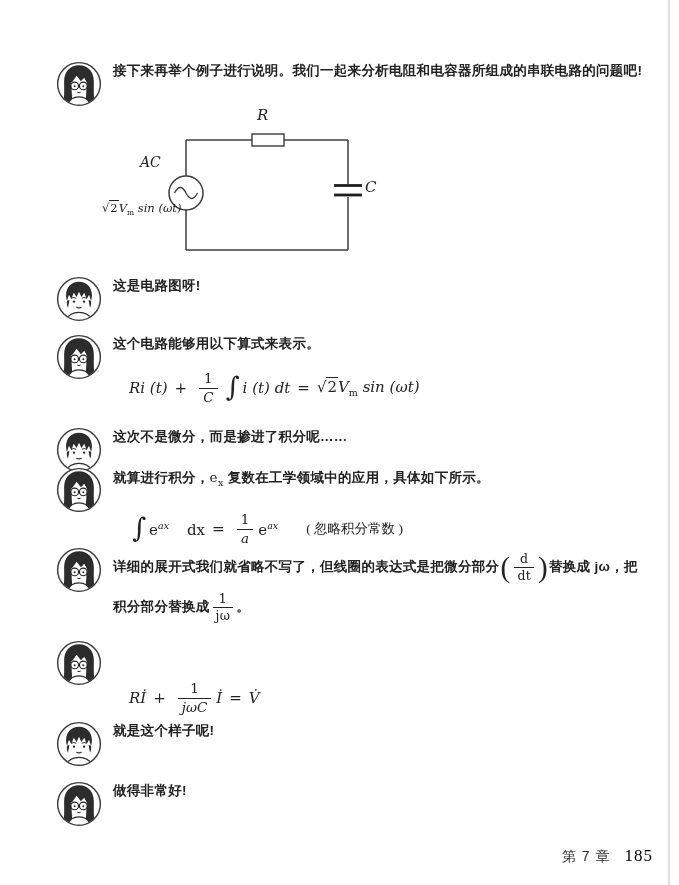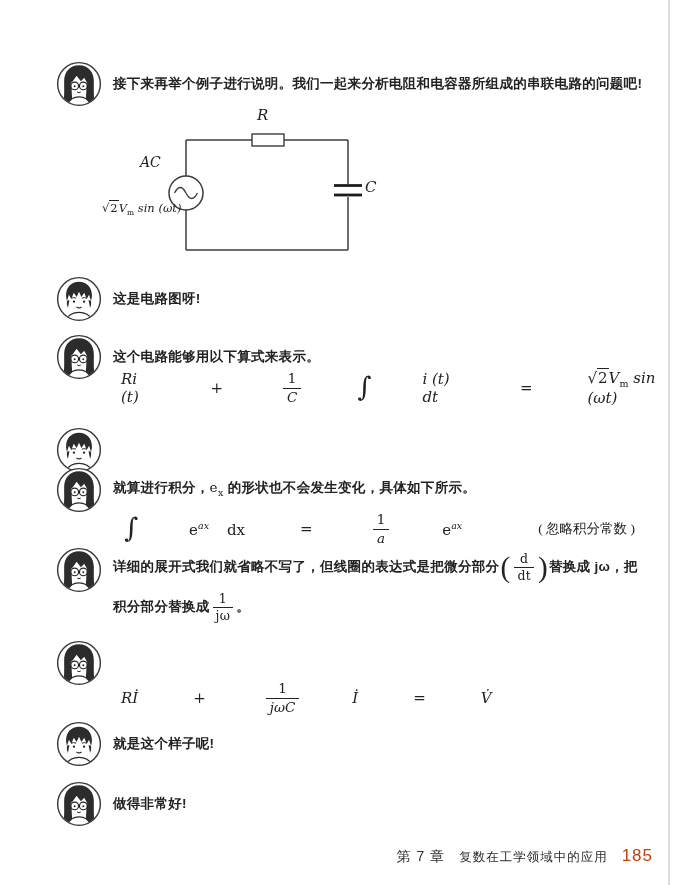--- a/index.html
+++ b/index.html
@@ -1,32 +1,32 @@
 <!DOCTYPE html>
 <html><head>
 <meta charset="utf-8">
 <style>
   html,body{margin:0;padding:0;background:#f4f4f4;}
   .page{position:relative;width:679px;height:885px;background:#ffffff;overflow:hidden;
         font-family:"Liberation Sans",sans-serif;color:#1e1e1e;}
   .edge-line{position:absolute;left:668px;top:0;width:2px;height:885px;background:#dedede;}
 
   
-  .drow{position:absolute;left:56px;width:600px;display:flex;gap:11px;align-items:center;}
+  .drow{position:absolute;left:56px;width:600px;display:flex;gap:11px;align-items:flex-start;}
   .drow.single{height:46px;}
   .drow.top-align{align-items:flex-start;}
   .avatar{width:46px;height:46px;flex:0 0 46px;}
   .speech{font-size:13.5px;font-weight:600;letter-spacing:.3px;line-height:20px;color:#222;}
   .speech .m{font-weight:400;}
 
   
   .m{font-family:"DejaVu Serif","Liberation Serif",serif;}
   .mi{font-style:italic;}
-  .formula{position:absolute;left:121px;height:44px;display:flex;align-items:center;
-           font-family:"DejaVu Serif","Liberation Serif",serif;font-size:15px;color:#222;gap:48px;}
+  .formula{position:absolute;left:129px;height:44px;display:flex;align-items:center;
+           font-family:"DejaVu Serif","Liberation Serif",serif;font-size:15px;color:#222;}
   .formula .op{margin:0 7px;}
   .frac{display:inline-flex;flex-direction:column;align-items:center;line-height:1.15;
         font-size:13.5px;margin:0 5px;vertical-align:middle;}
   .frac .num{padding:0 4px 1px;}
   .frac .den{border-top:1.3px solid #222;padding:1px 4px 0;}
   .int{font-size:27px;margin:0 3px 3px 3px;font-style:italic;}
   sub{font-size:9.5px;}
   sup{font-size:9.5px;font-style:italic;}
   .sqrt{white-space:nowrap;}
   .sqrt .rad{border-top:1.2px solid #222;padding:0 1px;}
@@ -50,21 +50,21 @@
   .lab-ac{left:52px;top:48px;font-size:14px;}
   .lab-c{left:277px;top:72px;font-size:15px;}
   .lab-src{left:14px;top:95px;font-size:11.5px;white-space:nowrap;}
   .lab-src sub{font-size:7.5px;font-style:normal;}
 
   
   .footer{position:absolute;left:0;right:26px;top:846px;display:flex;justify-content:flex-end;
           align-items:baseline;gap:14px;color:#2b2b2b;}
   .footer .chap{font-size:14px;letter-spacing:1px;}
   .footer .ttl{font-size:12.5px;letter-spacing:1px;}
-  .footer .pno{font-size:17px;letter-spacing:1px;color:#c2410c;}
+  .footer .pno{font-size:17px;letter-spacing:1px;color:#000000;font-family:Liberation Serif, serif;}
 </style>
 </head>
 <body>
 
 <div class="page">
 
   <svg style="position:absolute;width:0;height:0" aria-hidden="true">
     <defs>
       <clipPath id="avclip">
           <circle cx="24" cy="24" r="21.6"></circle>
@@ -157,27 +157,28 @@
     <span class="int">∫</span>
     <span class="mi">i (t) dt</span>
     <span class="op">=</span>
     <span><span class="sqrt"><span>√</span><span class="rad">2</span></span><span class="mi">V</span><sub style="font-style:normal">m</sub> <span class="mi">sin (ωt)</span></span>
   </div>
 
   <div class="drow single" style="top:427px">
     <svg class="avatar" viewBox="0 0 48 48">
         <use href="#av-boy"></use>
       </svg>
+    <div class="speech">这次不是微分，而是掺进了积分呢……</div>
   </div>
 
   <div class="drow single" style="top:467px">
     <svg class="avatar" viewBox="0 0 48 48">
         <use href="#av-glasses"></use>
       </svg>
-    <div class="speech"><span>就算进行积分，</span><span class="m">e</span><sub class="m" style="font-style:normal">x</sub><span> 的形状也不会发生变化，具体如下所示。</span></div>
+    <div class="speech"><span>就算进行积分，</span><span class="m">e</span><sub class="m" style="font-style:normal">x</sub><span> 复数在工学领域中的应用，具体如下所示。</span></div>
   </div>
 
   <div class="formula" style="top:507px">
     <span class="int">∫</span>
     <span><span>e</span><sup>ax</sup><span style="margin-left:18px">dx</span></span>
     <span class="op">=</span>
     <span class="frac">
         <span class="num">1</span>
         <span class="den mi">a</span>
       </span>
@@ -227,18 +228,17 @@
 
   <div class="drow single" style="top:781px">
     <svg class="avatar" viewBox="0 0 48 48">
         <use href="#av-glasses"></use>
       </svg>
     <div class="speech">做得非常好!</div>
   </div>
 
   <div class="footer">
     <span class="chap">第 7 章</span>
-    <span class="ttl">复数在工学领域中的应用</span>
     <span class="pno">185</span>
   </div>
 
   <div class="edge-line"></div>
 </div>
 
 </body></html>

